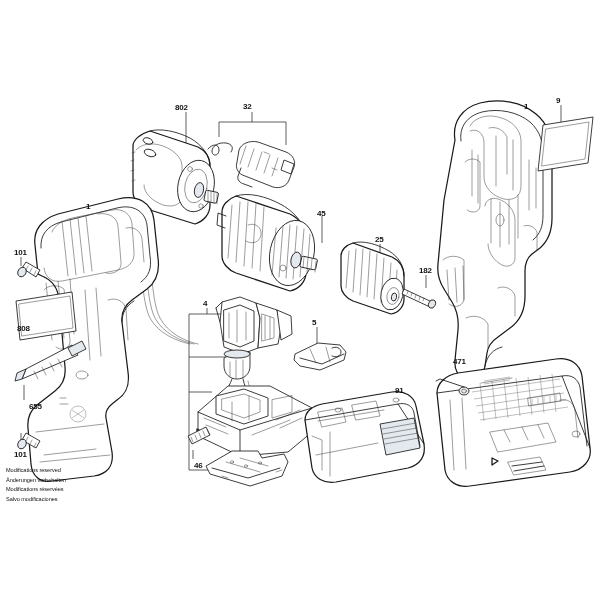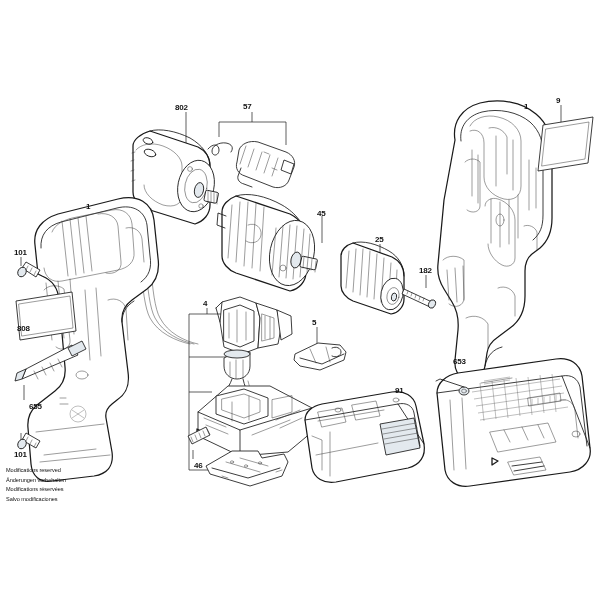--- a/index.html
+++ b/index.html
@@ -303,36 +303,36 @@
     <path class="thin" d="M560 400 C568 398 574 403 575 411 L578 438"></path>
     <ellipse class="thin" cx="576" cy="434" rx="4" ry="3"></ellipse>
     <path class="thin" d="M508 462 L540 457 L546 470 L514 475 Z"></path>
     <path class="ln" d="M512 466 L542 462 M514 471 L544 466"></path>
     <path class="ln2" d="M492 458 L498 461 L492 465 Z"></path>
   </g>
 
 </svg>
 
 <span class="callout" style="left:175px;top:104px">802</span>
-<span class="callout" style="left:243px;top:103px">57</span>
+<span class="callout" style="left:243px;top:103px">32</span>
 <span class="callout" style="left:317px;top:210px">45</span>
 <span class="callout" style="left:375px;top:236px">25</span>
 <span class="callout" style="left:419px;top:267px">182</span>
 <span class="callout" style="left:524px;top:103px">1</span>
 <span class="callout" style="left:556px;top:97px">9</span>
 <span class="callout" style="left:86px;top:203px">1</span>
 <span class="callout" style="left:14px;top:249px">101</span>
 <span class="callout" style="left:17px;top:325px">808</span>
 <span class="callout" style="left:29px;top:403px">655</span>
 <span class="callout" style="left:14px;top:451px">101</span>
 <span class="callout" style="left:203px;top:300px">4</span>
 <span class="callout" style="left:312px;top:319px">5</span>
 <span class="callout" style="left:194px;top:462px">46</span>
 <span class="callout" style="left:395px;top:387px">91</span>
-<span class="callout" style="left:453px;top:358px">653</span>
+<span class="callout" style="left:453px;top:358px">471</span>
 
 <div class="legend">
   <div>Modifications reserved</div>
   <div>Änderungen vorbehalten</div>
   <div>Modifications réservées</div>
   <div>Salvo modificaciones</div>
 </div>
 
 </div>
 

